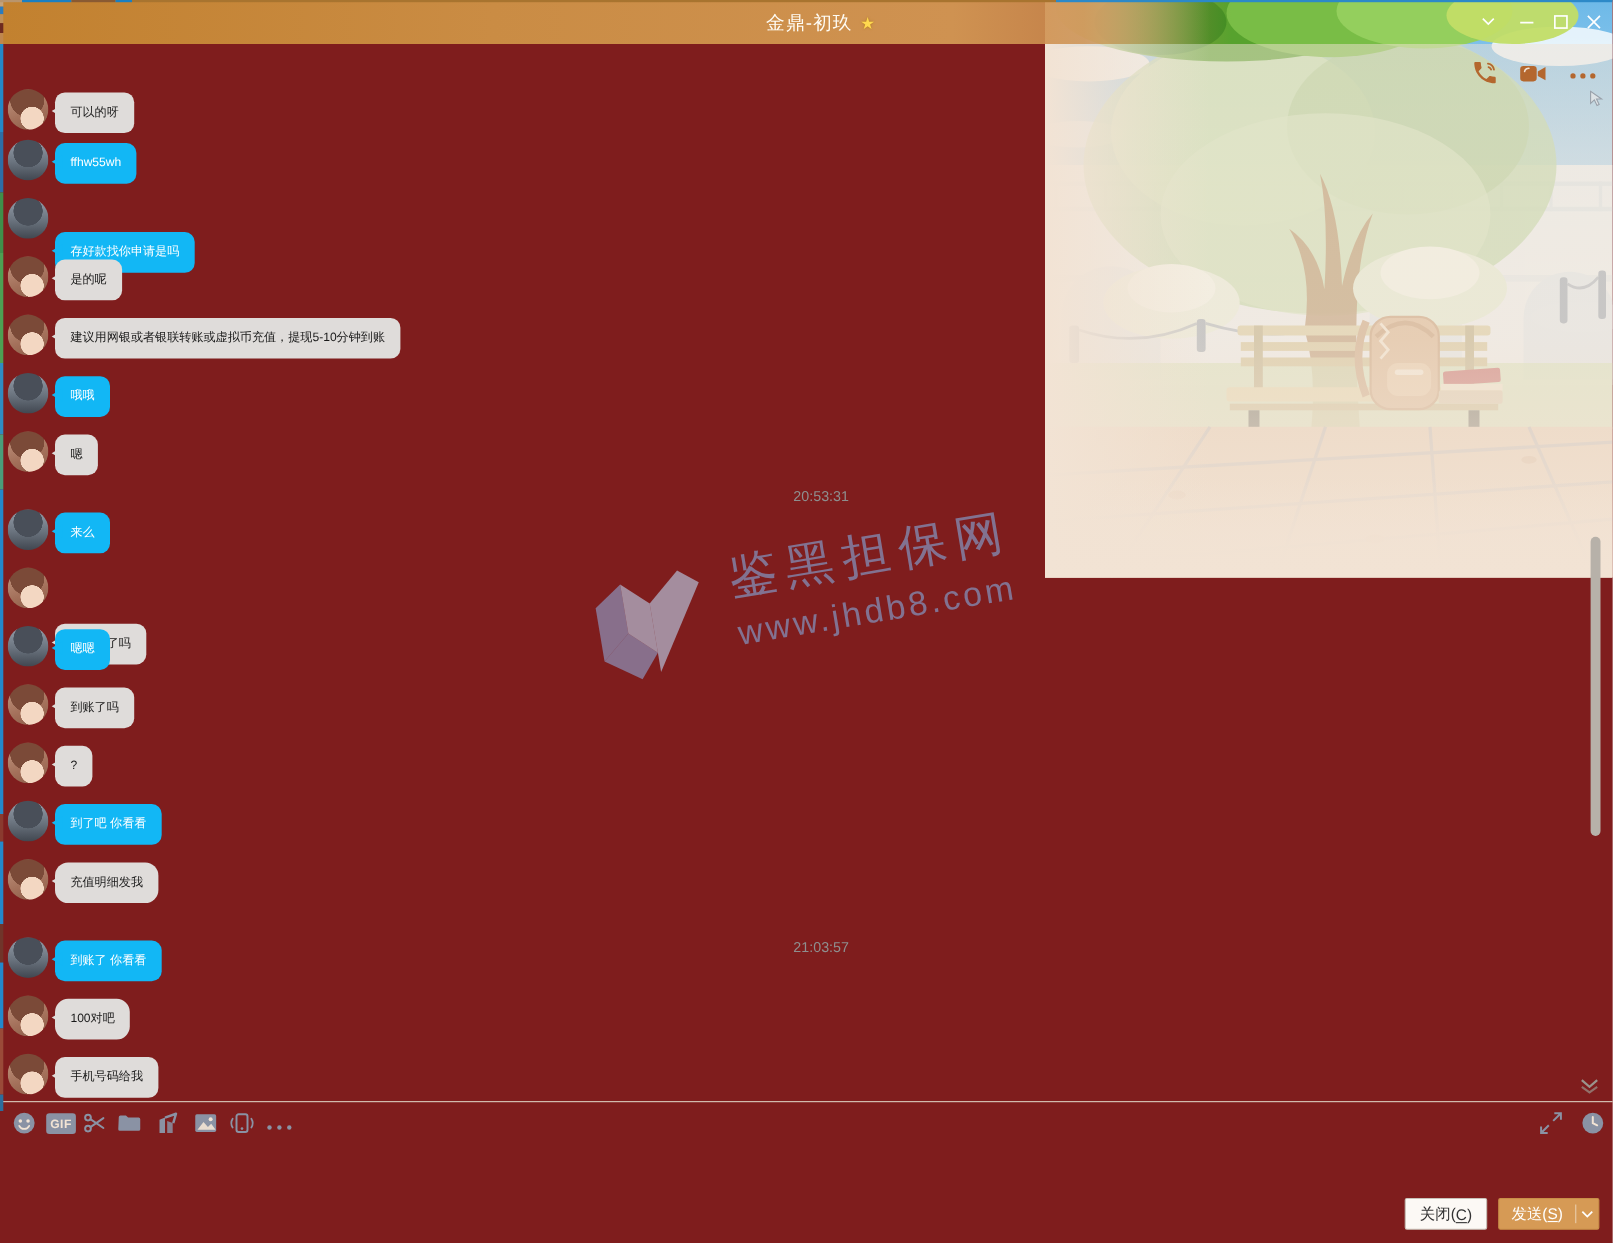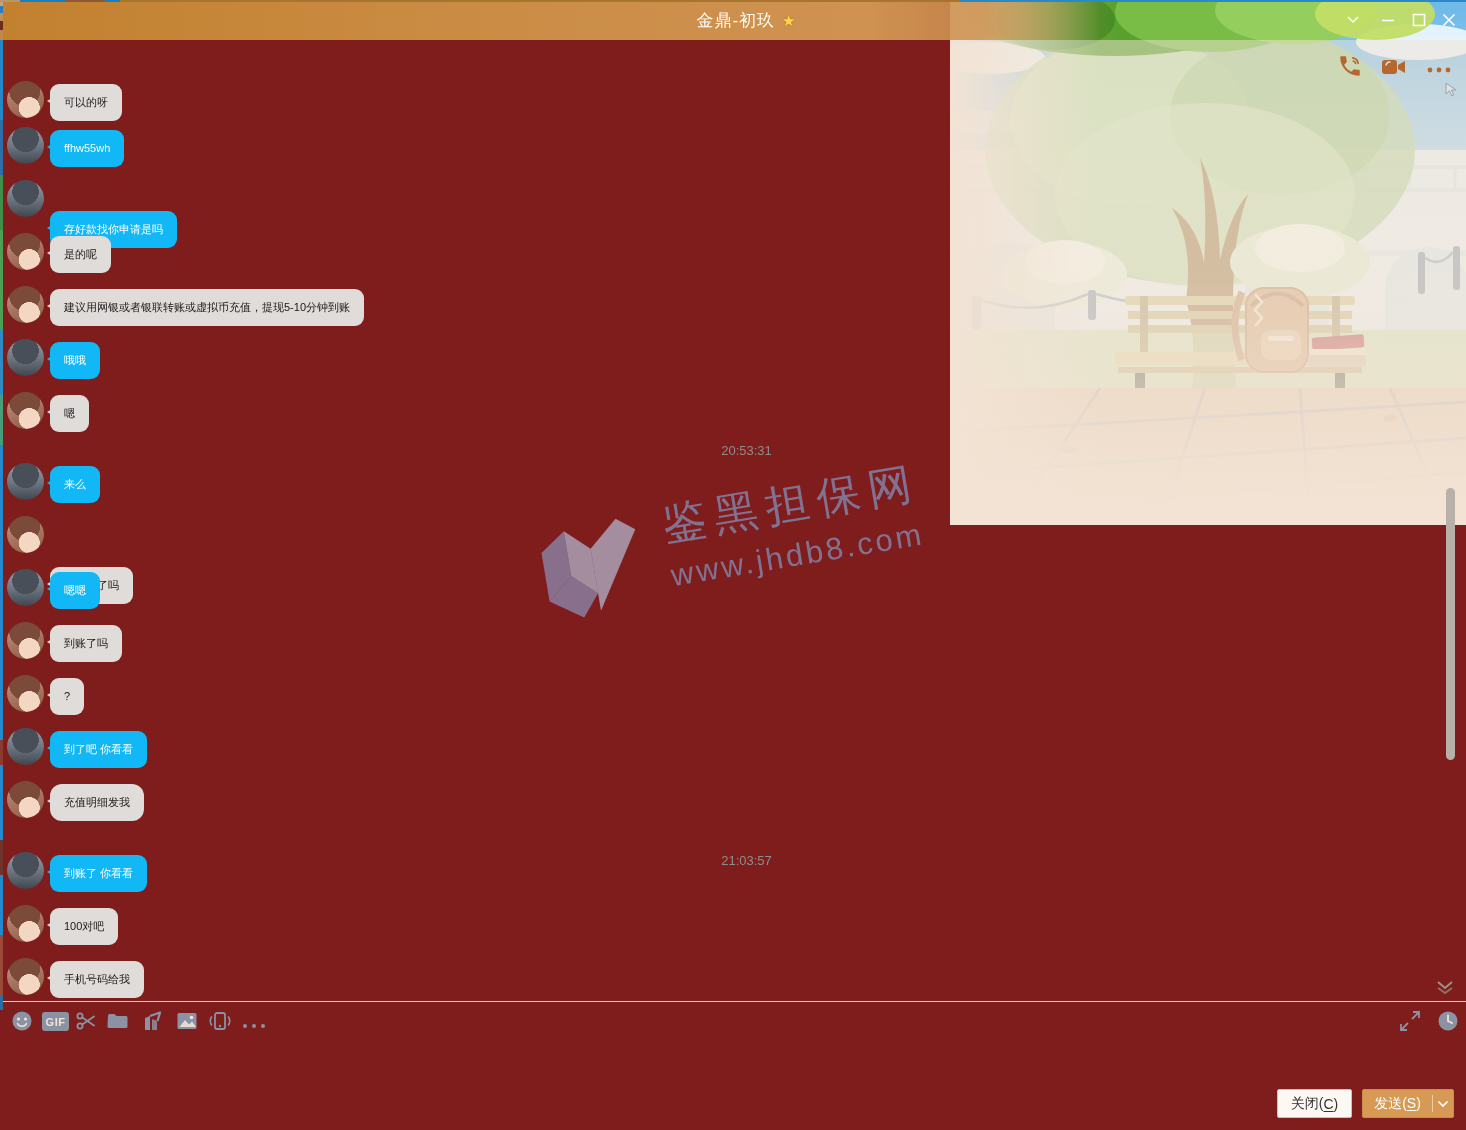--- a/index.html
+++ b/index.html
@@ -276,21 +276,21 @@
       <div class="av her" style="top: 675px;"></div>
       <div class="bubble gray" style="top: 678px;">?</div>
       <div class="av him" style="top: 728px;"></div>
       <div class="bubble blue" style="top: 731px;">到了吧 你看看</div>
       <div class="av her" style="top: 781px;"></div>
       <div class="bubble gray" style="top: 784px; border-radius: 12px;">充值明细发我</div>
       <div class="timestamp" style="top: 833px; margin-top: 20px;">21:03:57</div>
       <div class="av him" style="top: 852px;"></div>
       <div class="bubble blue" style="top: 855px;">到账了 你看看</div>
       <div class="av her" style="top: 905px;"></div>
-      <div class="bubble gray" style="top: 908px;">100对吧</div>
+      <div class="bubble gray" style="top: 908px; border-radius: 12px;">100对吧</div>
       <div class="av her" style="top: 958px;"></div>
       <div class="bubble gray" style="top: 961px;">手机号码给我</div>
     </div>
 
   <div id="scroll-thumb"></div>
   <div id="scroll-bottom">
     <svg width="22" height="16" viewBox="0 0 22 16">
         <path d="M4 3 L11 9 L18 3" stroke="#9a948c" stroke-width="2" fill="none"></path>
         <path d="M4 9 L11 14 L18 9" stroke="#9a948c" stroke-width="2" fill="none" opacity=".7"></path>
       </svg>

